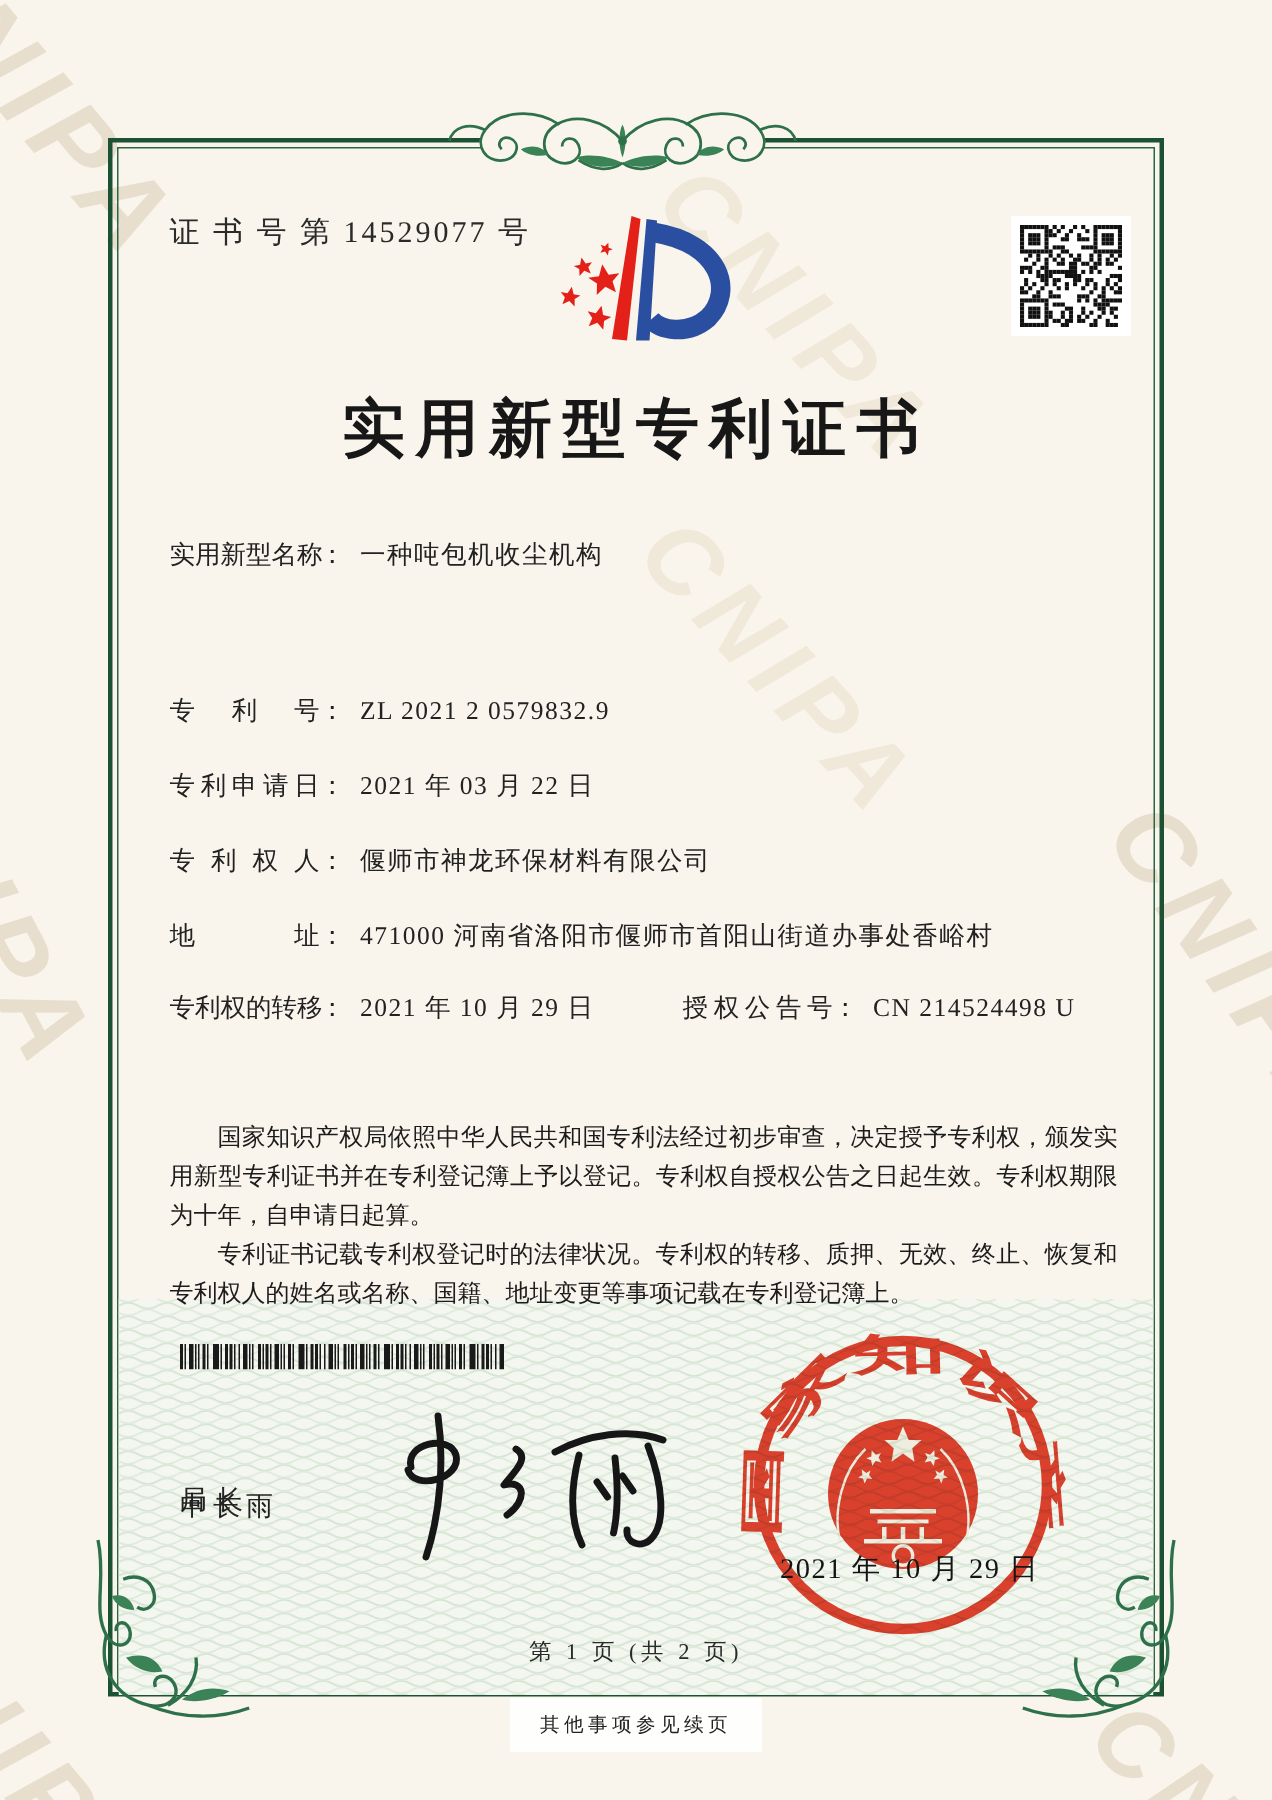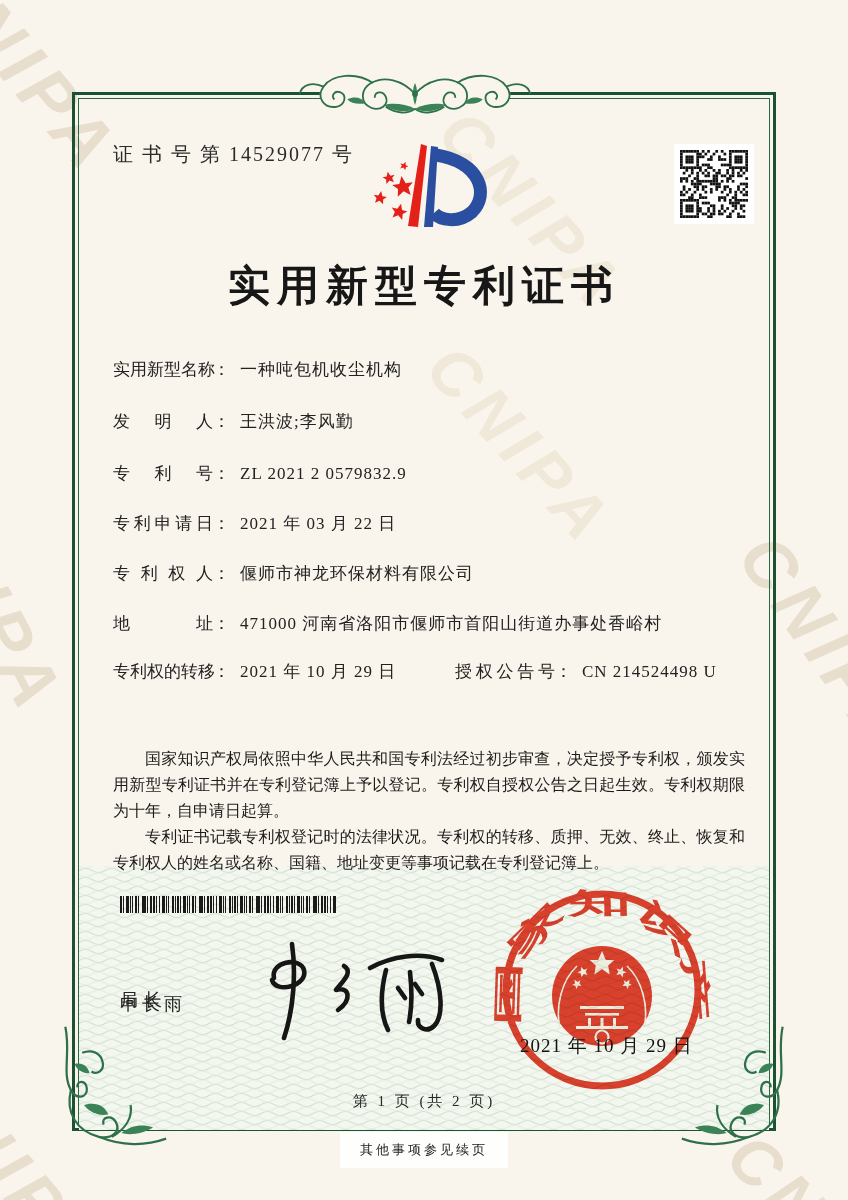--- a/index.html
+++ b/index.html
@@ -460,23 +460,20 @@
         <rect x="59.84" y="65.28" width="2.72" height="2.72" fill="#111"></rect>
         <rect x="62.56" y="65.28" width="2.72" height="2.72" fill="#111"></rect>
       </svg>
   </div>
 
   <div class="title">实用新型专利证书</div>
 
   <div class="frow" style="top:358px">
     <span class="flabel">实用新型名称</span><span class="fcolon">：</span><span class="fval">一种吨包机收尘机构</span>
   </div>
-  <div class="frow" style="top:410px">
-    <span class="flabel">发明人</span><span class="fcolon">：</span><span class="fval">王洪波;李风勤</span>
-  </div>
   <div class="frow" style="top:462px">
     <span class="flabel">专利号</span><span class="fcolon">：</span><span class="fval">ZL 2021 2 0579832.9</span>
   </div>
   <div class="frow" style="top:512px">
     <span class="flabel">专利申请日</span><span class="fcolon">：</span><span class="fval">2021 年 03 月 22 日</span>
   </div>
   <div class="frow" style="top:562px">
     <span class="flabel">专利权人</span><span class="fcolon">：</span><span class="fval">偃师市神龙环保材料有限公司</span>
   </div>
   <div class="frow" style="top:612px">

